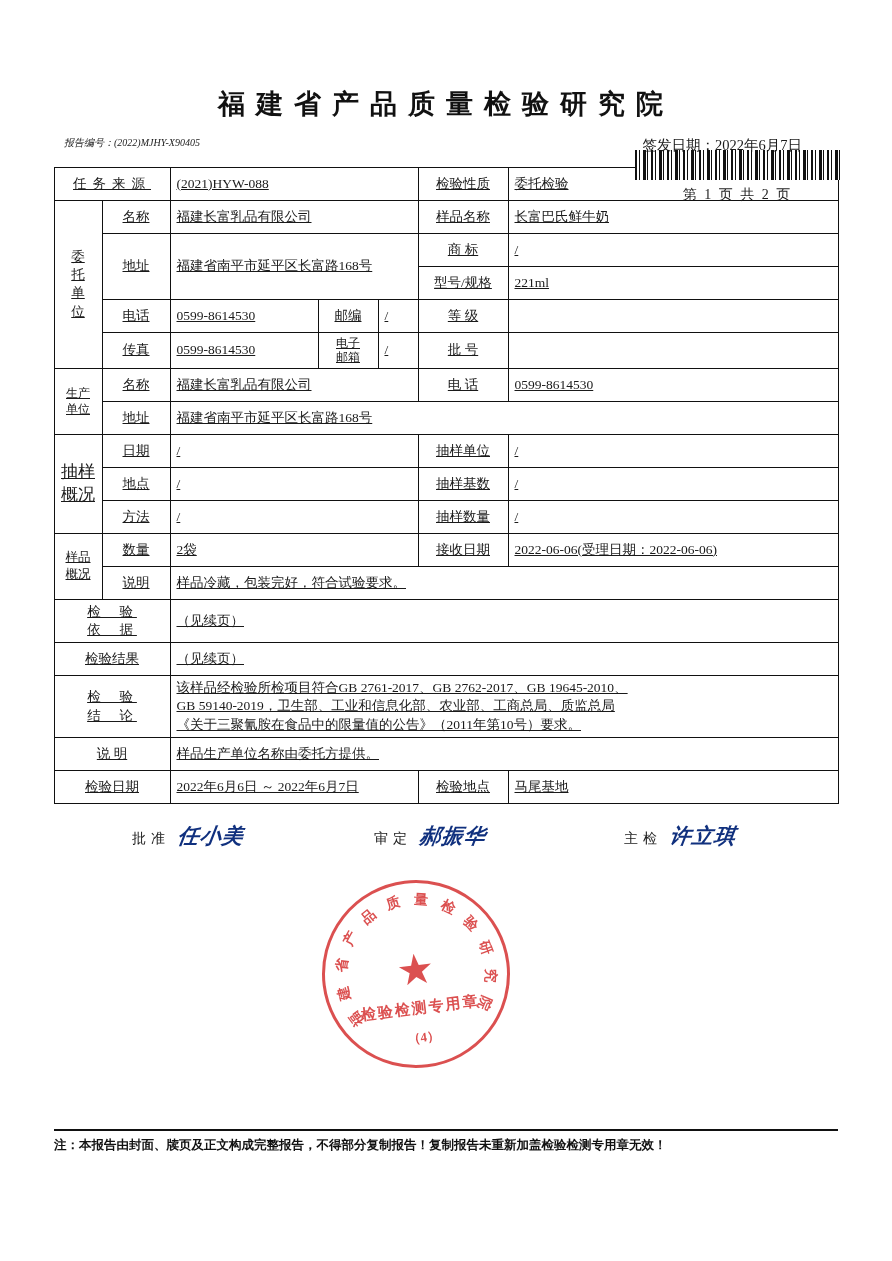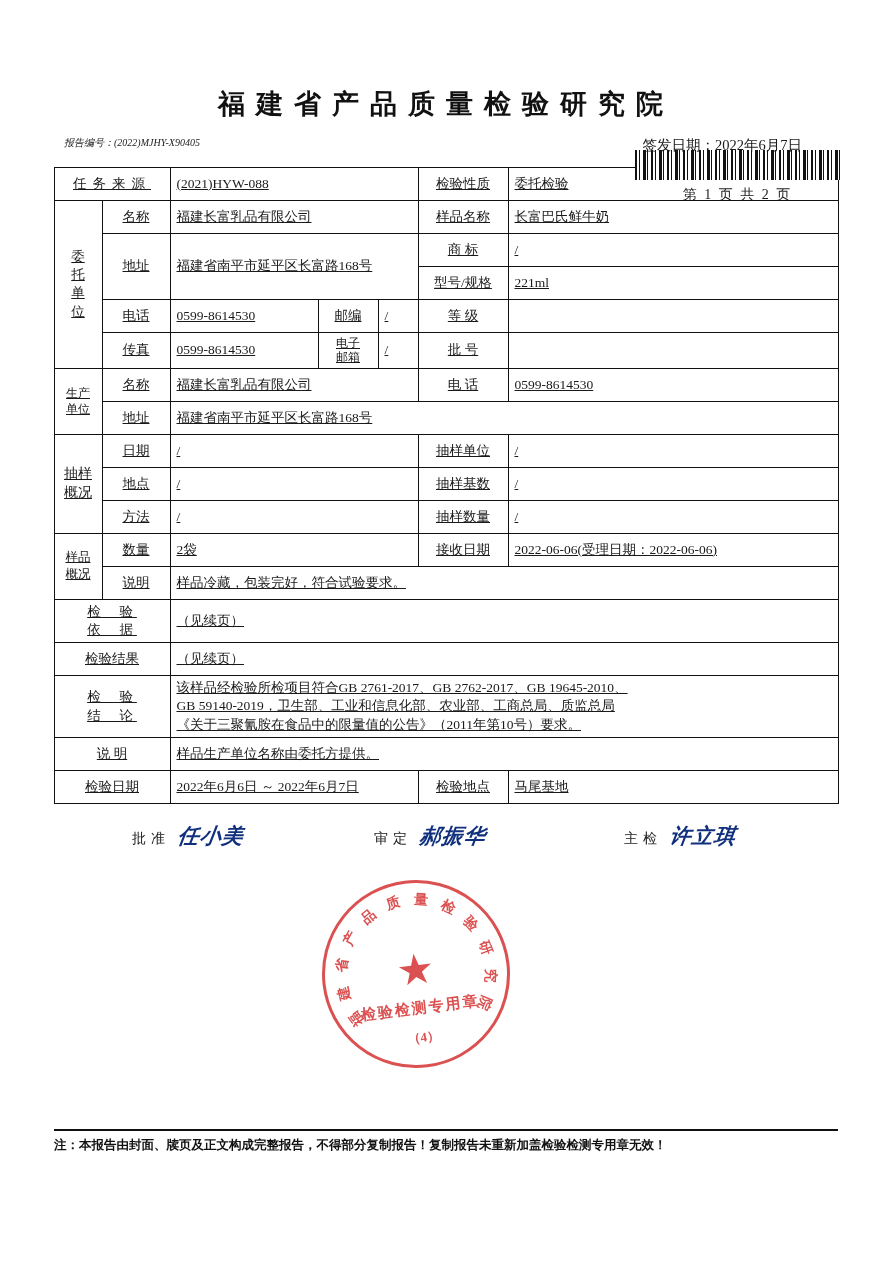--- a/index.html
+++ b/index.html
@@ -347,21 +347,21 @@
         <td class="val" colspan="3">福建长富乳品有限公司</td>
         <td class="lbl">电  话</td>
         <td class="val">0599-8614530</td>
       </tr>
       <tr>
         <td class="lbl">地址</td>
         <td class="val" colspan="5">福建省南平市延平区长富路168号</td>
       </tr>
 
       <tr>
-        <td class="vstack" rowspan="3" style="font-size:14px">抽样<br>概况</td>
+        <td class="vstack" rowspan="3" style="font-size:17px">抽样<br>概况</td>
         <td class="lbl">日期</td>
         <td class="val" colspan="3">/</td>
         <td class="lbl">抽样单位</td>
         <td class="val">/</td>
       </tr>
       <tr>
         <td class="lbl">地点</td>
         <td class="val" colspan="3">/</td>
         <td class="lbl">抽样基数</td>
         <td class="val">/</td>

